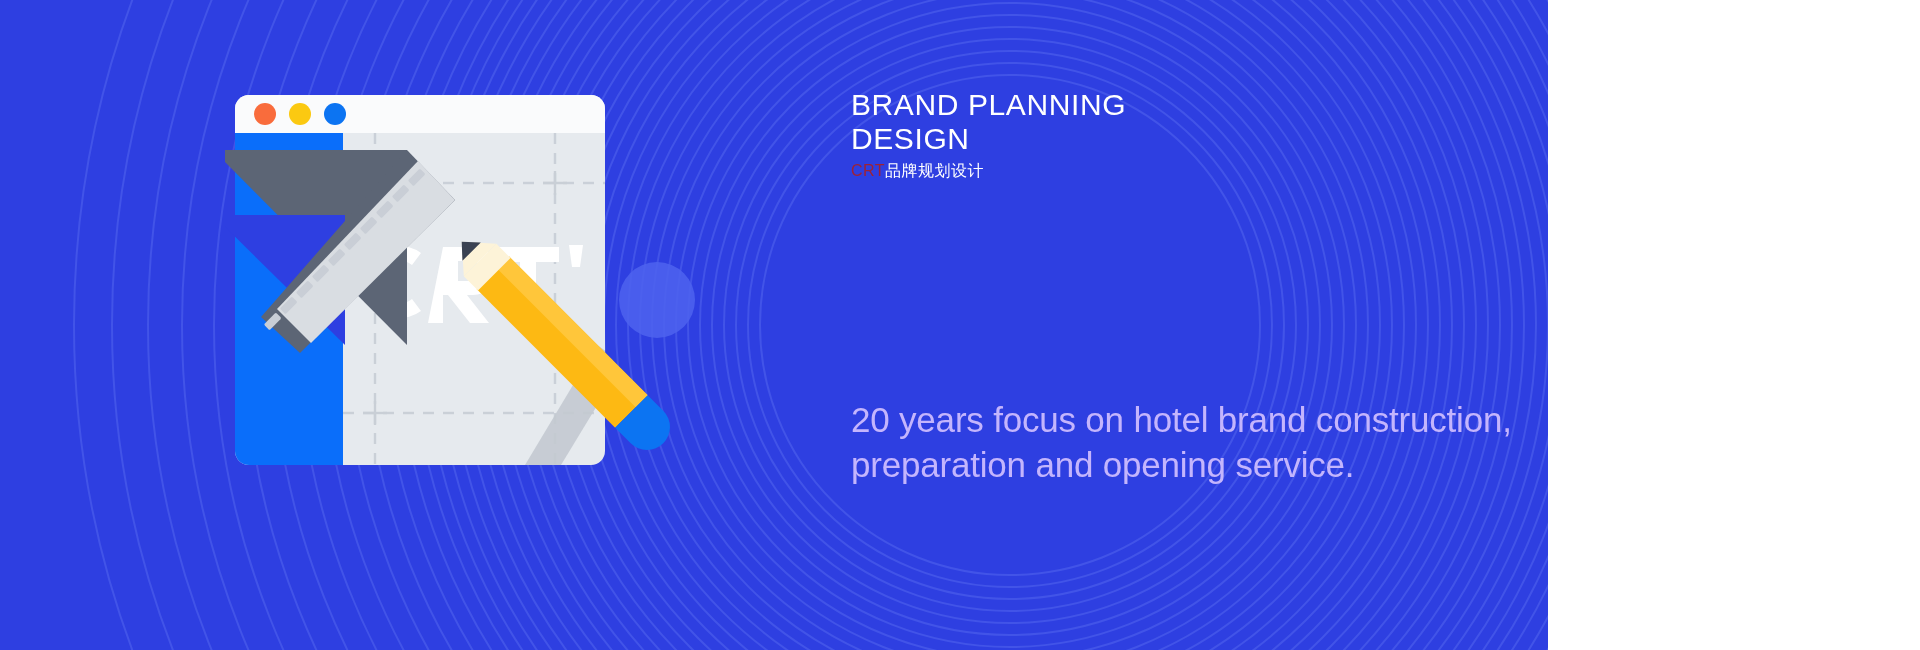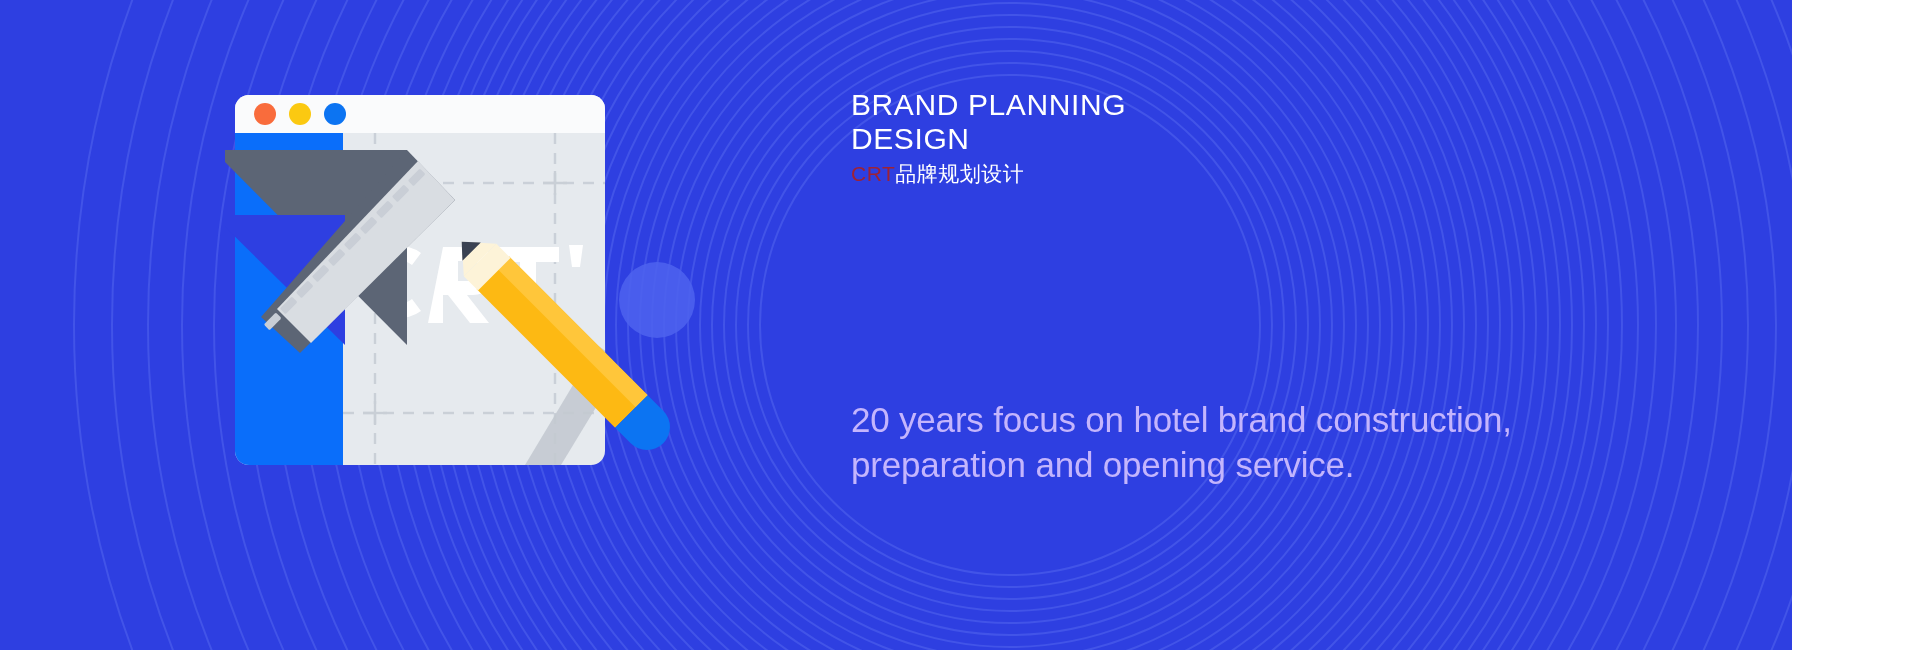--- a/index.html
+++ b/index.html
@@ -3,21 +3,21 @@
 <meta charset="utf-8">
 <title>Brand Planning Design Banner</title>
 <style>
   html, body {
     margin: 0;
     padding: 0;
     background: #ffffff;
   }
   .banner {
     position: relative;
-    width: 1792px;
+    width: 1548px;
     height: 650px;
     overflow: hidden;
     background: #2E3FE1;
     font-family: "Liberation Sans", "DejaVu Sans", sans-serif;
   }
 
   
   .rings {
     position: absolute;
     inset: 0;
@@ -54,21 +54,21 @@
     margin: 0;
     color: #ffffff;
     font-size: 30px;
     line-height: 1.12;
     font-weight: 400;
     letter-spacing: 0.6px;
     white-space: pre-line;
   }
   .heading-cn {
     margin: 6px 0 0 0;
-    font-size: 21px;
+    font-size: 16px;
     line-height: 1.2;
     font-weight: 400;
     color: #ffffff;
     letter-spacing: 0.5px;
   }
   .heading-cn .brand {
     color: #9E2235;
   }
 
   .tagline-block {

